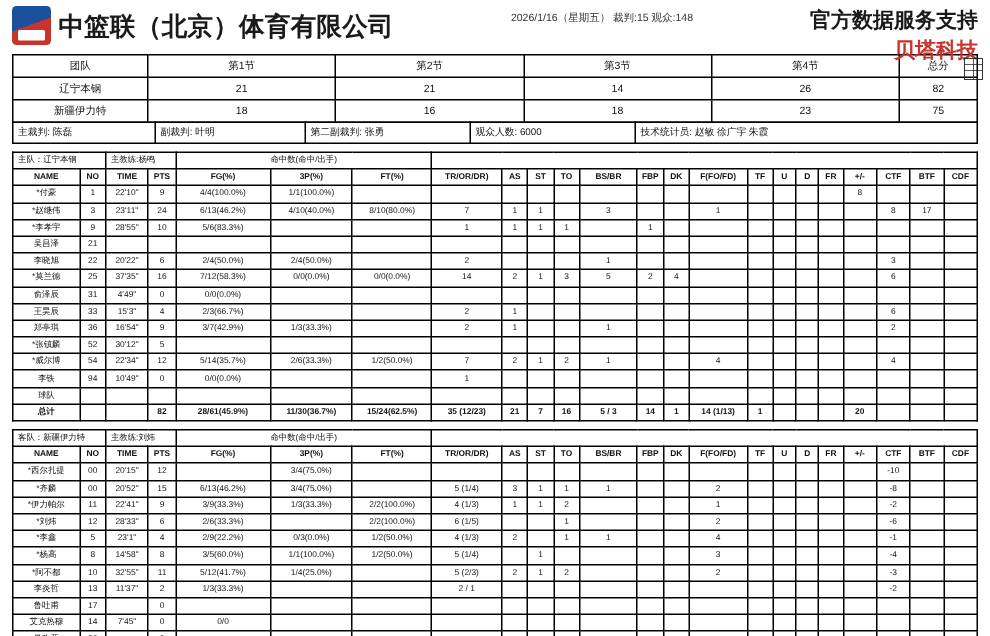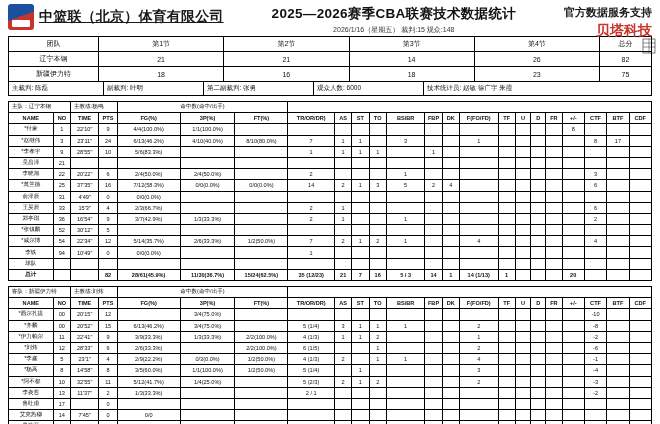--- a/index.html
+++ b/index.html
@@ -23,26 +23,26 @@
     position: relative; flex: none;
   }
   .logo::after {
     content: ""; position: absolute; left: 4px; top: 16px; right: 4px; height: 7px;
     background: #fff; border-radius: 1px;
   }
   .logo-cba {
     position: absolute; left: 0; right: 0; top: 16px; text-align: center;
     font-size: 5px; color: #1c4f9c; font-weight: bold; letter-spacing: .3px;
   }
-  .org-name { font-size: 14px; font-weight: bold; color: #1a1a1a; letter-spacing: .2px; text-decoration: underline; }
+  .org-name { font-size: 17px; font-weight: bold; color: #1a1a1a; letter-spacing: .2px; }
   .hdr-center { text-align: center; margin-top: 1px; }
   .main-title { font-size: 13.5px; font-weight: bold; letter-spacing: .3px; }
   .sub-title { font-size: 7px; color: #333; margin-top: 2px; }
   .hdr-right { text-align: right; margin-top: 1px; }
-  .sponsor-label { font-size: 11px; font-weight: bold; color: #1a1a1a; }
+  .sponsor-label { font-size: 14px; font-weight: bold; color: #1a1a1a; }
   .sponsor-brand { font-size: 14px; font-weight: bold; color: #c8332b; margin-top: 2px; }
 
   
   table { border-collapse: collapse; width: 100%; }
   .score-table { margin-top: 2px; font-size: 7px; }
   .score-table td, .score-table th {
     border: 1px solid #000; padding: 2px 1px; text-align: center; height: 11px;
   }
   .score-table th { font-weight: normal; }
   .score-table .team-cell { width: 90px; }
@@ -93,21 +93,20 @@
 <div class="page">
 
   <div class="header">
     <div class="hdr-left">
       <div class="logo">
         <div class="logo-cba">CBA</div>
       </div>
       <div class="org-name">中篮联（北京）体育有限公司</div>
     </div>
     <div class="hdr-center">
-      <div class="main-title">2025—2026赛季CBA联赛技术数据统计</div>
       <div class="sub-title">2026/1/16（星期五）        裁判:15        观众:148</div>
     </div>
     <div class="hdr-right">
       <div class="sponsor-label">官方数据服务支持</div>
       <div class="sponsor-brand">贝塔科技</div>
     </div>
   </div>
 
   <table class="score-table">
     <thead>

